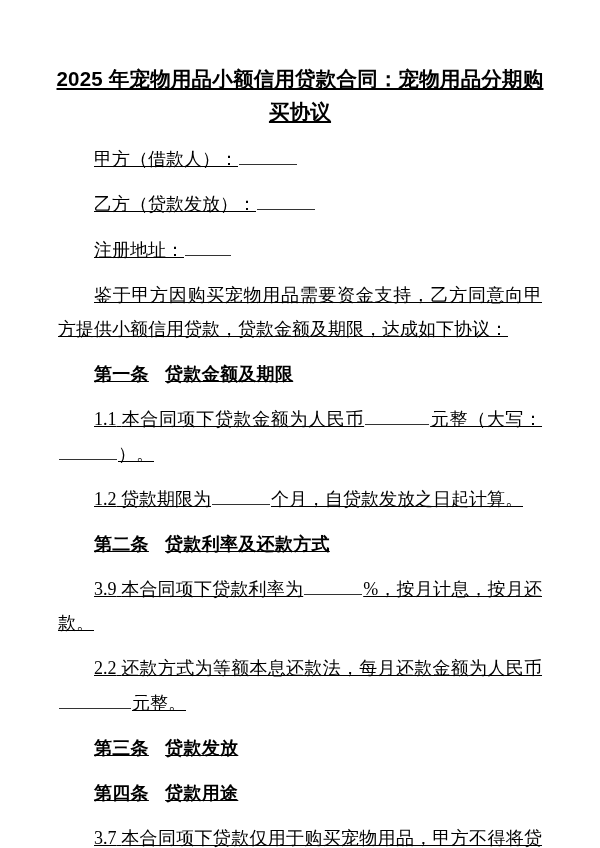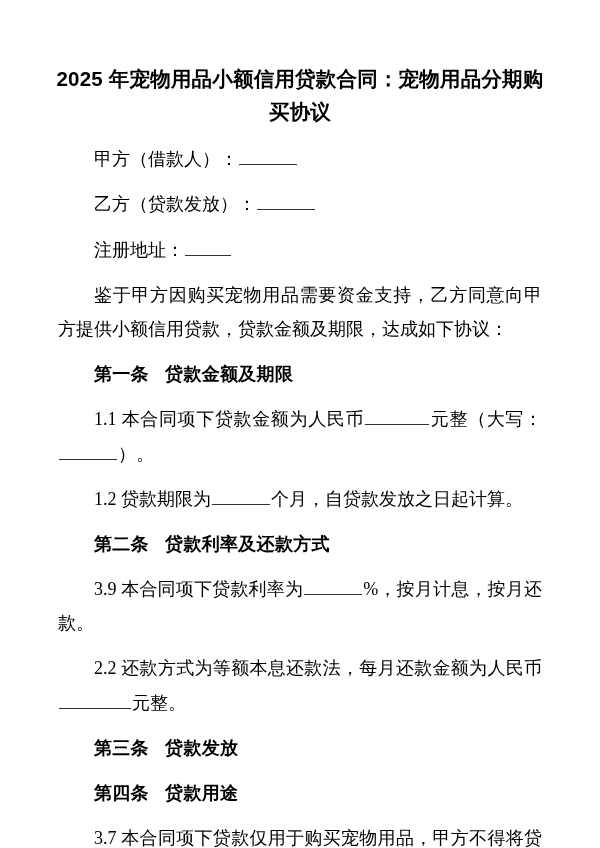--- a/index.html
+++ b/index.html
@@ -14,20 +14,21 @@
     color: #000000;
     overflow: hidden;
   }
   .page {
     position: relative;
     width: 600px;
     height: 784px;
     background: #ffffff;
     box-sizing: border-box;
     padding: 62px 56px 40px 56px;
+    text-decoration: underline;
   }
   .doc-title {
     font-family: "Liberation Sans", "DejaVu Sans", sans-serif;
     font-size: 20.5px;
     font-weight: bold;
     line-height: 1.62;
     text-align: center;
     margin: 0 0 14px 0;
     letter-spacing: 0.2px;
     color: #000;

